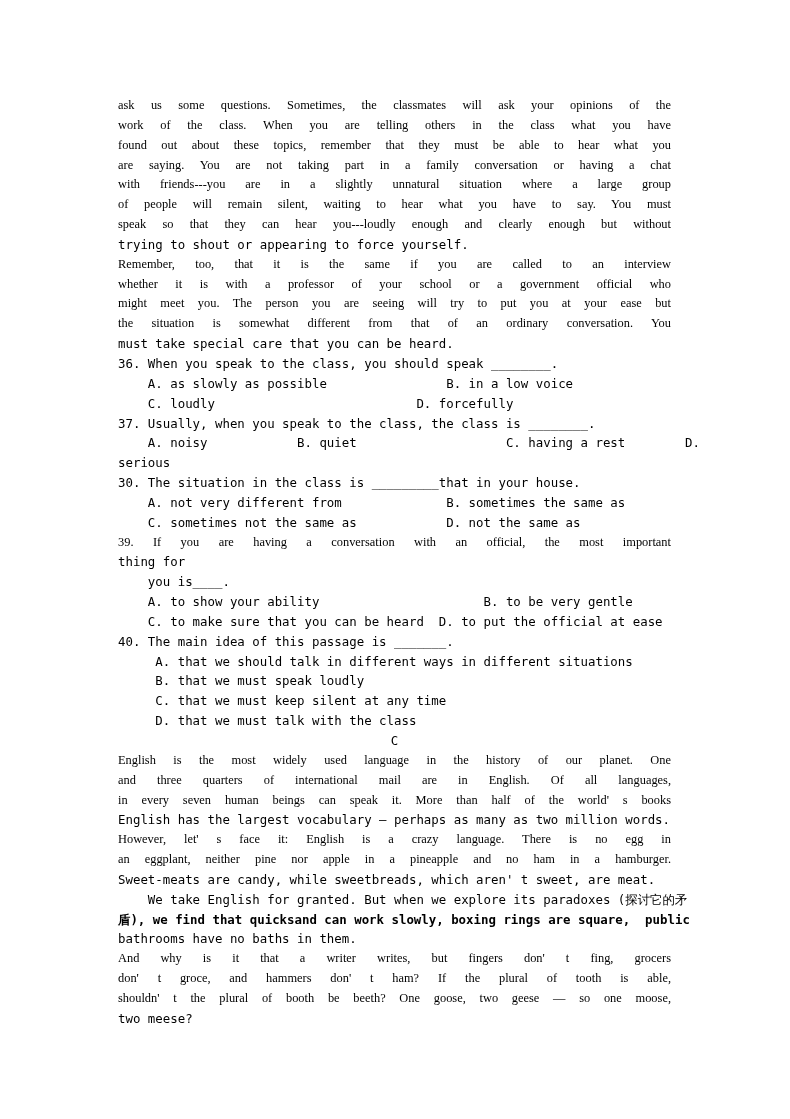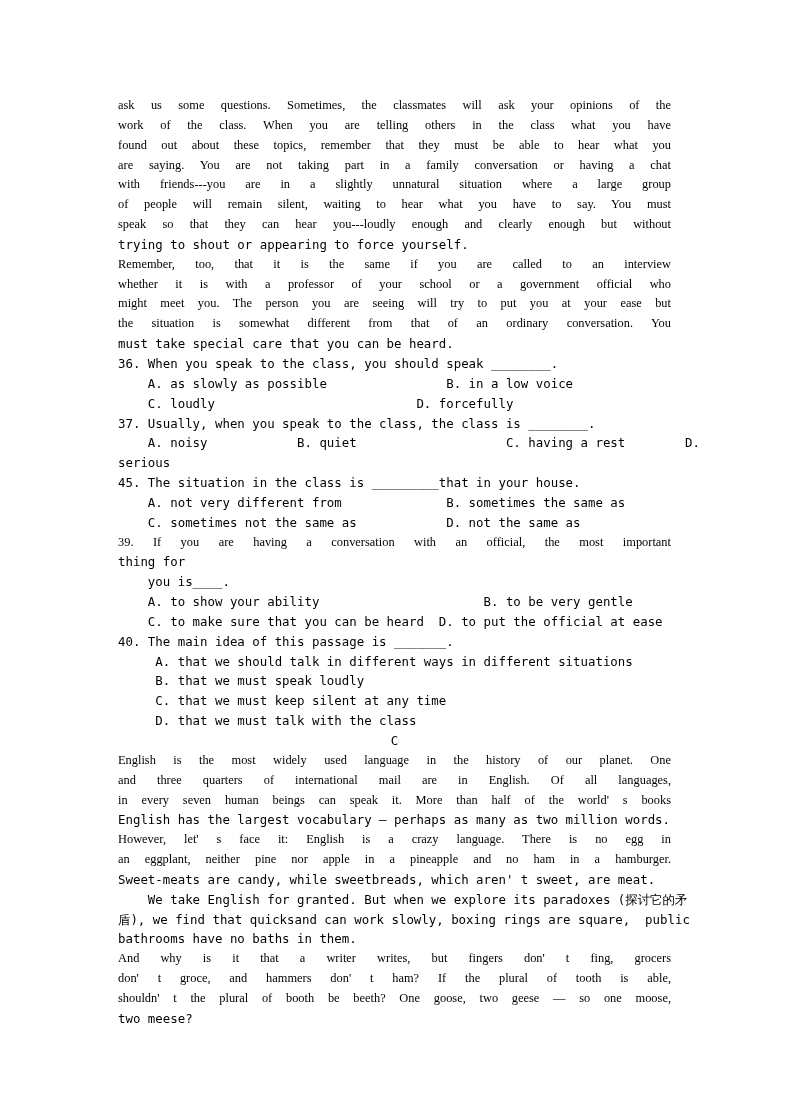--- a/index.html
+++ b/index.html
@@ -87,21 +87,21 @@
       <div class="line">    C. loudly                           D. forcefully</div>
     </div>
 
     <div>
       <div class="line">37. Usually, when you speak to the class, the class is ________.</div>
       <div class="line">    A. noisy            B. quiet                    C. having a rest        D.</div>
       <div class="line">serious</div>
     </div>
 
     <div>
-      <div class="line">45. The situation in the class is _________that in your house.</div>
+      <div class="line">30. The situation in the class is _________that in your house.</div>
       <div class="line">    A. not very different from              B. sometimes the same as</div>
       <div class="line">    C. sometimes not the same as            D. not the same as</div>
     </div>
 
     <div>
       <div class="line just">39. If you are having a conversation with an official, the most important</div>
       <div class="line">thing for</div>
       <div class="line">    you is____.</div>
       <div class="line">    A. to show your ability                      B. to be very gentle</div>
       <div class="line">    C. to make sure that you can be heard  D. to put the official at ease</div>
@@ -125,21 +125,21 @@
     </div>
 
     <div>
       <div class="line just">    However, let' s face it: English is a crazy language. There is no egg in</div>
       <div class="line just">an eggplant, neither pine nor apple in a pineapple and no ham in a hamburger.</div>
       <div class="line lastline">Sweet-meats are candy, while sweetbreads, which aren' t sweet, are meat.</div>
     </div>
 
     <div>
       <div class="line" style="white-space:pre;"><span>    We take English for granted. But when we explore its paradoxes (</span><span class="cjk">探讨它的矛</span></div>
-      <div class="line" style="white-space:pre;"><span class="cjk">盾</span><span>), we find that quicksand can work slowly, boxing rings are square,  public</span></div>
+      <div class="line" style="white-space:pre;font-weight:bold;"><span class="cjk">盾</span><span>), we find that quicksand can work slowly, boxing rings are square,  public</span></div>
       <div class="line lastline">bathrooms have no baths in them.</div>
     </div>
 
     <div>
       <div class="line just">    And why is it that a writer writes, but fingers don' t fing, grocers</div>
       <div class="line just">don' t groce, and hammers don' t ham? If the plural of tooth is able,</div>
       <div class="line just">shouldn' t the plural of booth be beeth? One goose, two geese — so one moose,</div>
       <div class="line lastline">two meese?</div>
     </div>
 

